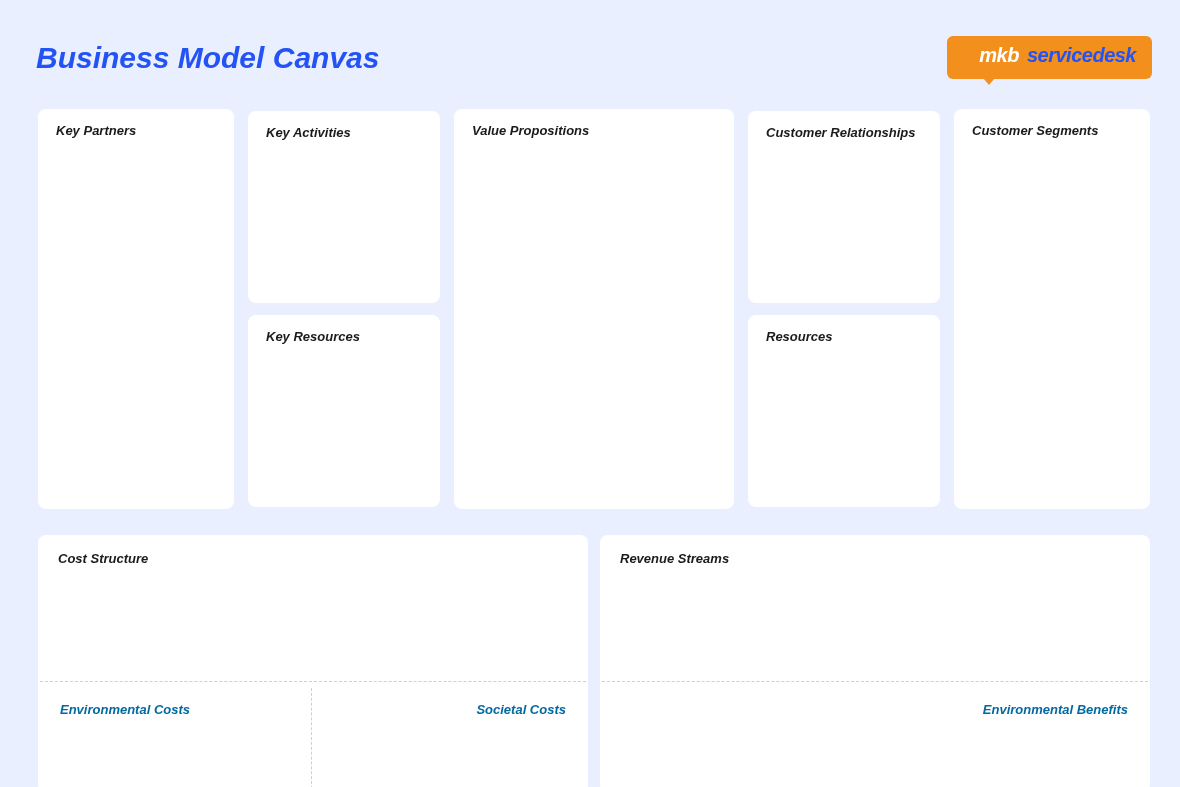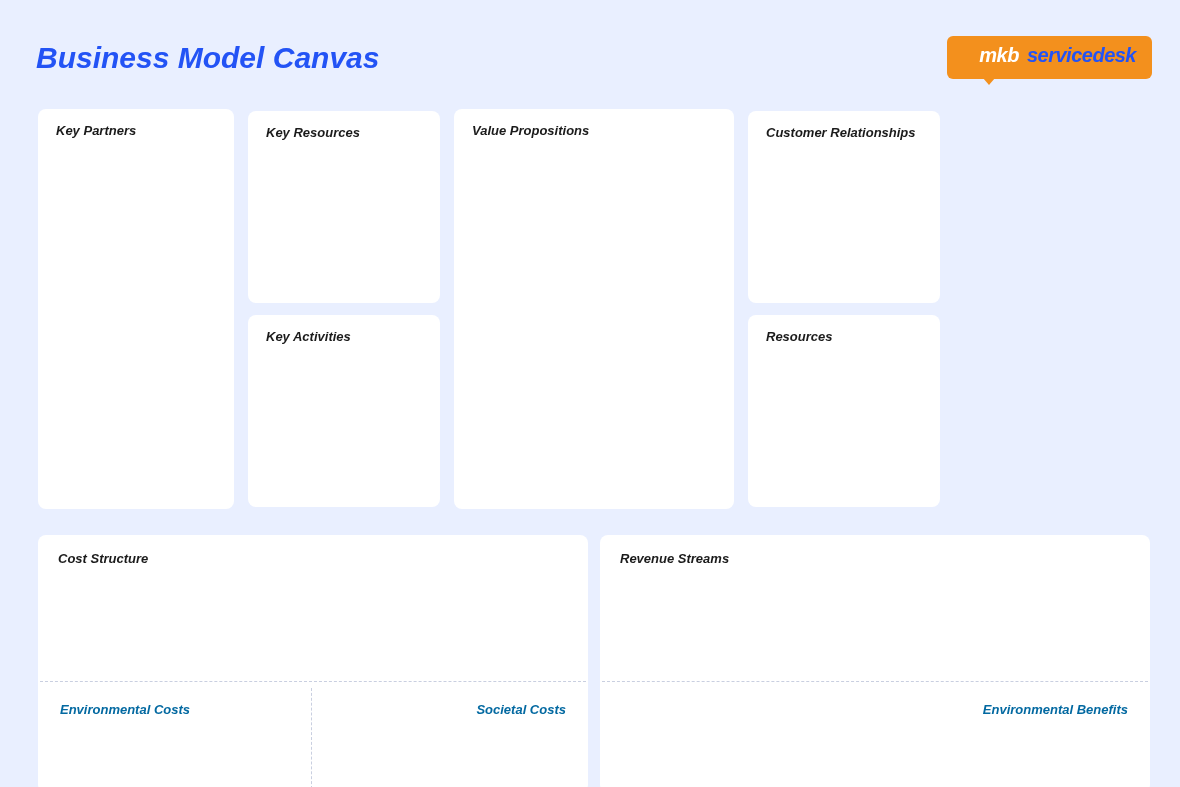--- a/index.html
+++ b/index.html
@@ -126,40 +126,43 @@
 
 <div class="canvas">
 
   <div class="row-top">
     <div class="block">
       <span>Key Partners</span>
     </div>
 
     <div class="split-col">
       <div class="block">
-        <span>Key Resources</span>
+        <span>Key Activities</span>
       </div>
       <div class="block">
-        <span>Key Activities</span>
+        <span>Key Resources</span>
       </div>
     </div>
 
     <div class="block">
       <span>Value Propositions</span>
     </div>
 
     <div class="split-col">
       <div class="block">
         <span>Customer Relationships</span>
       </div>
       <div class="block">
         <span>Resources</span>
       </div>
     </div>
 
+    <div class="block">
+      <span>Customer Segments</span>
+    </div>
   </div>
 
   <div class="row-bottom">
 
     <div class="bottom-block">
       <div class="bblock-top">
         <span>Cost Structure</span>
       </div>
       <div class="bblock-bottom">
         <div class="sub left">

